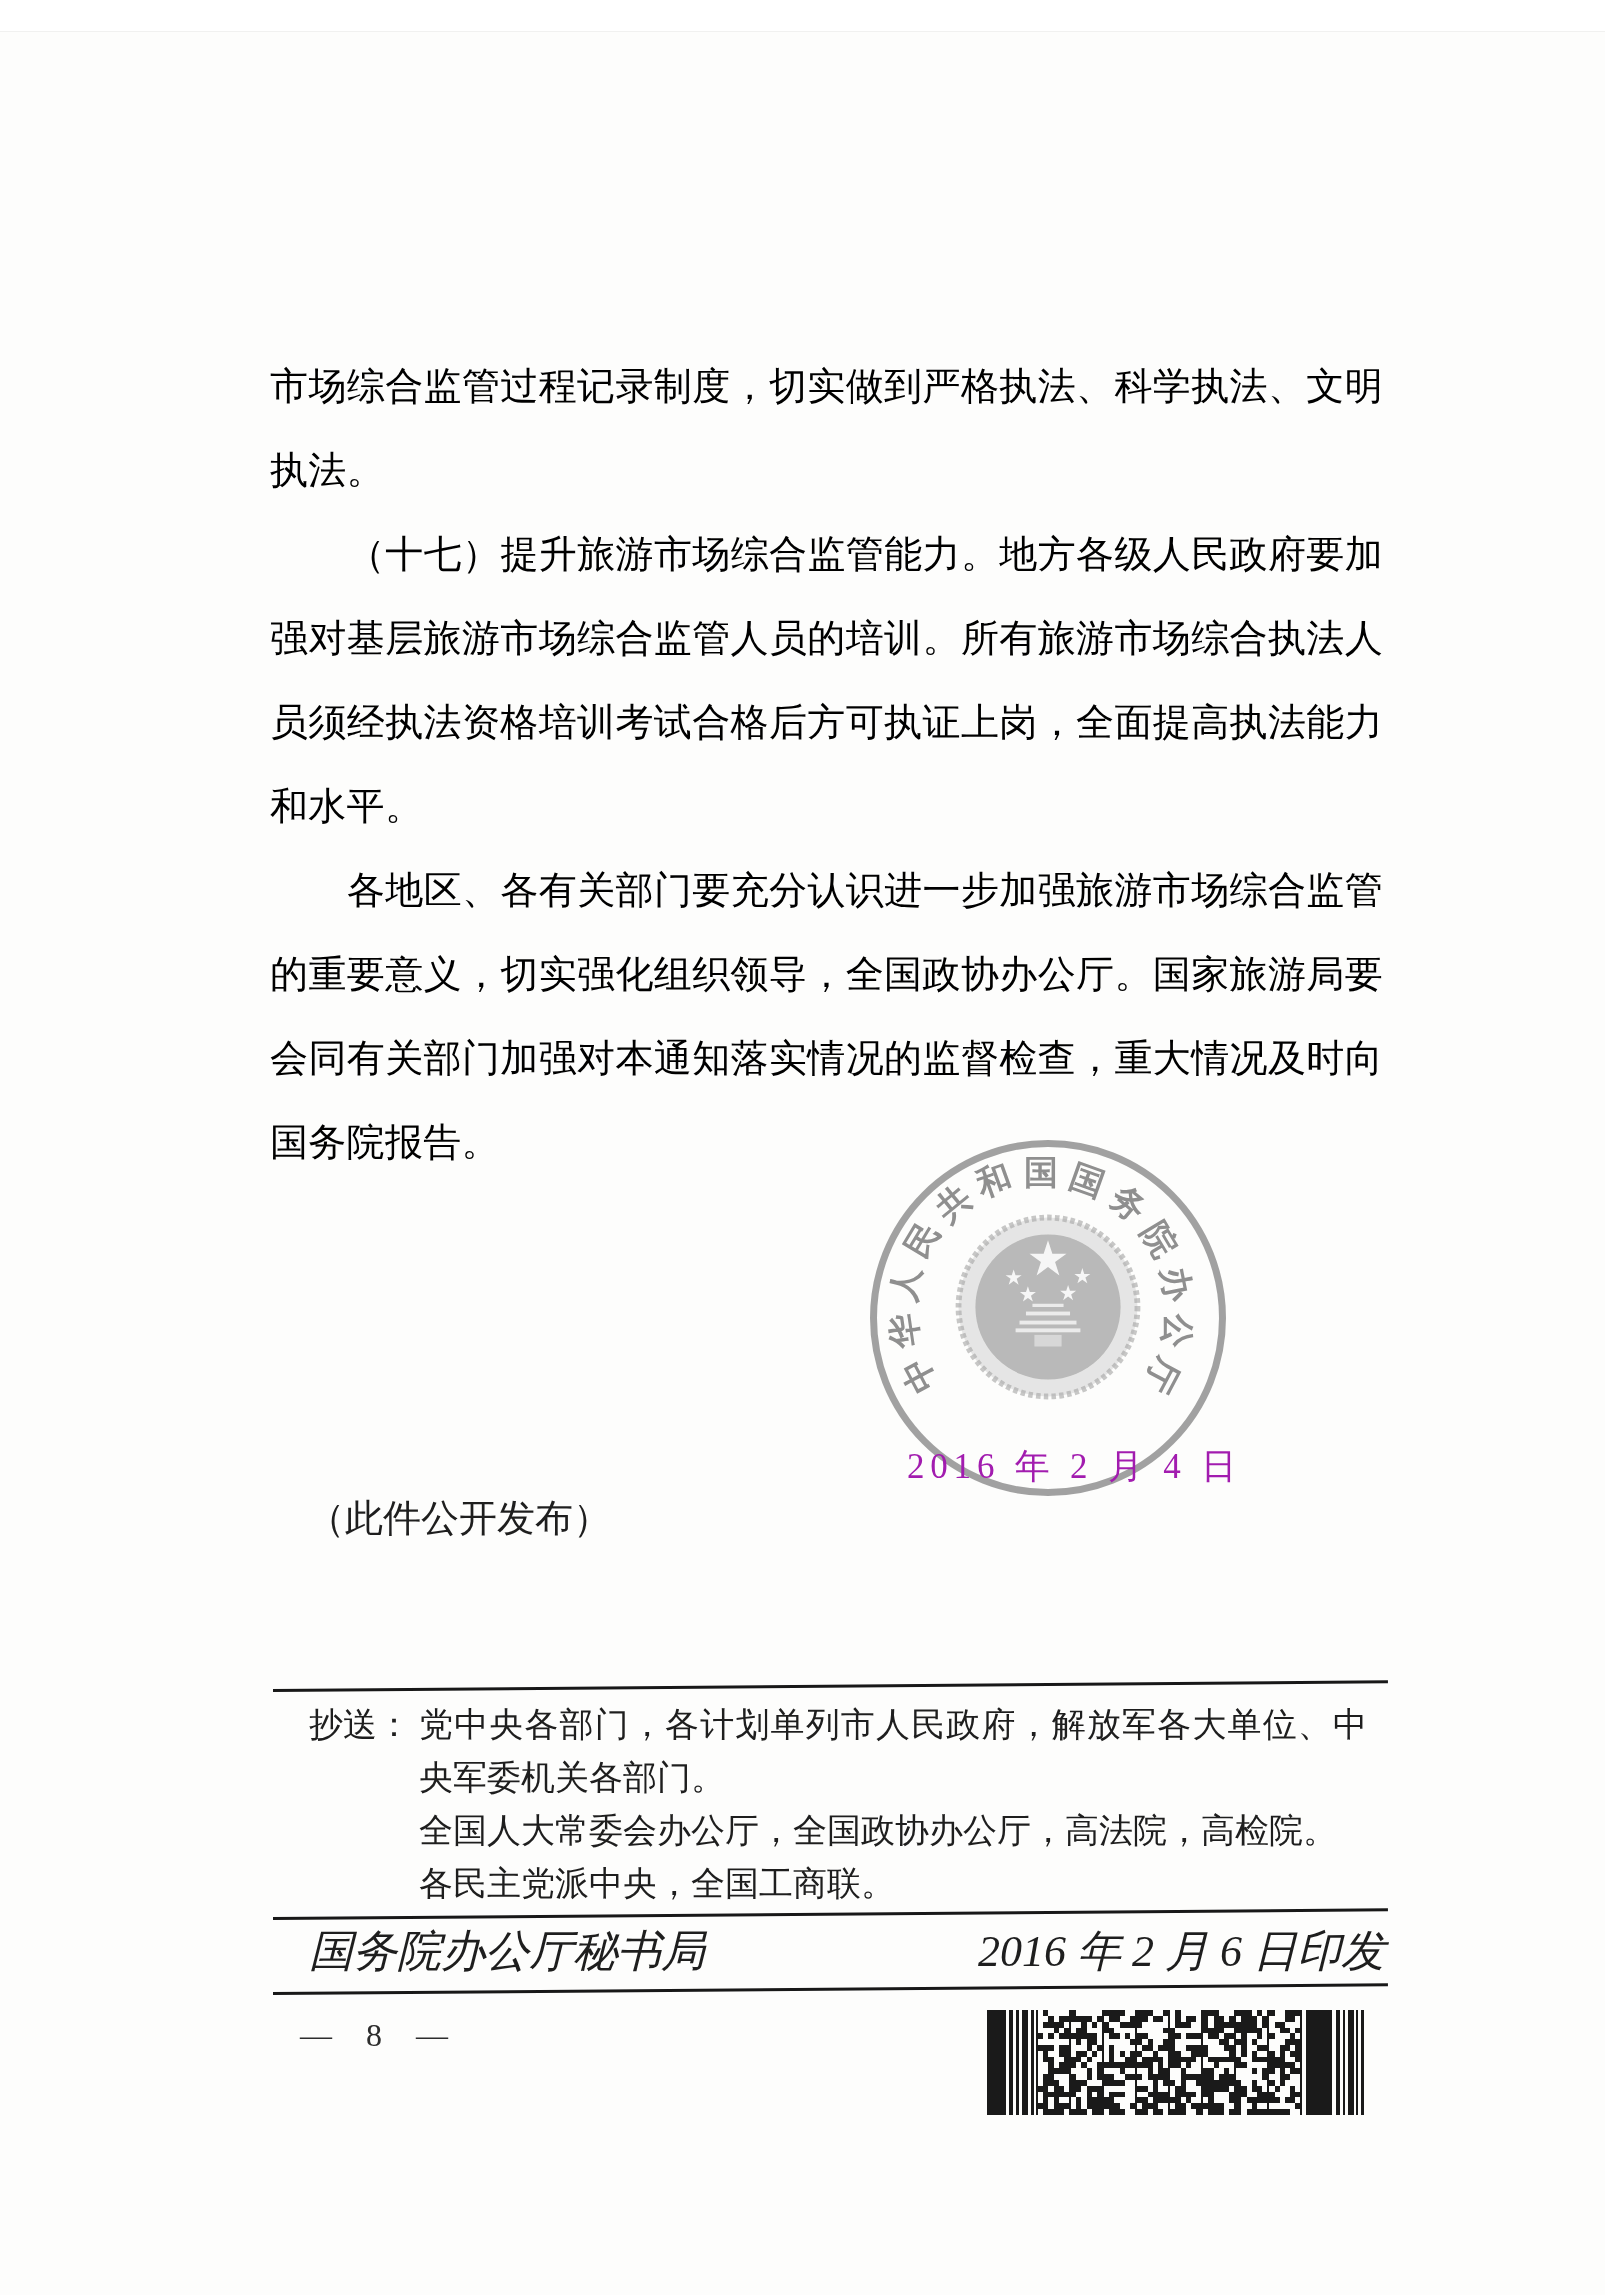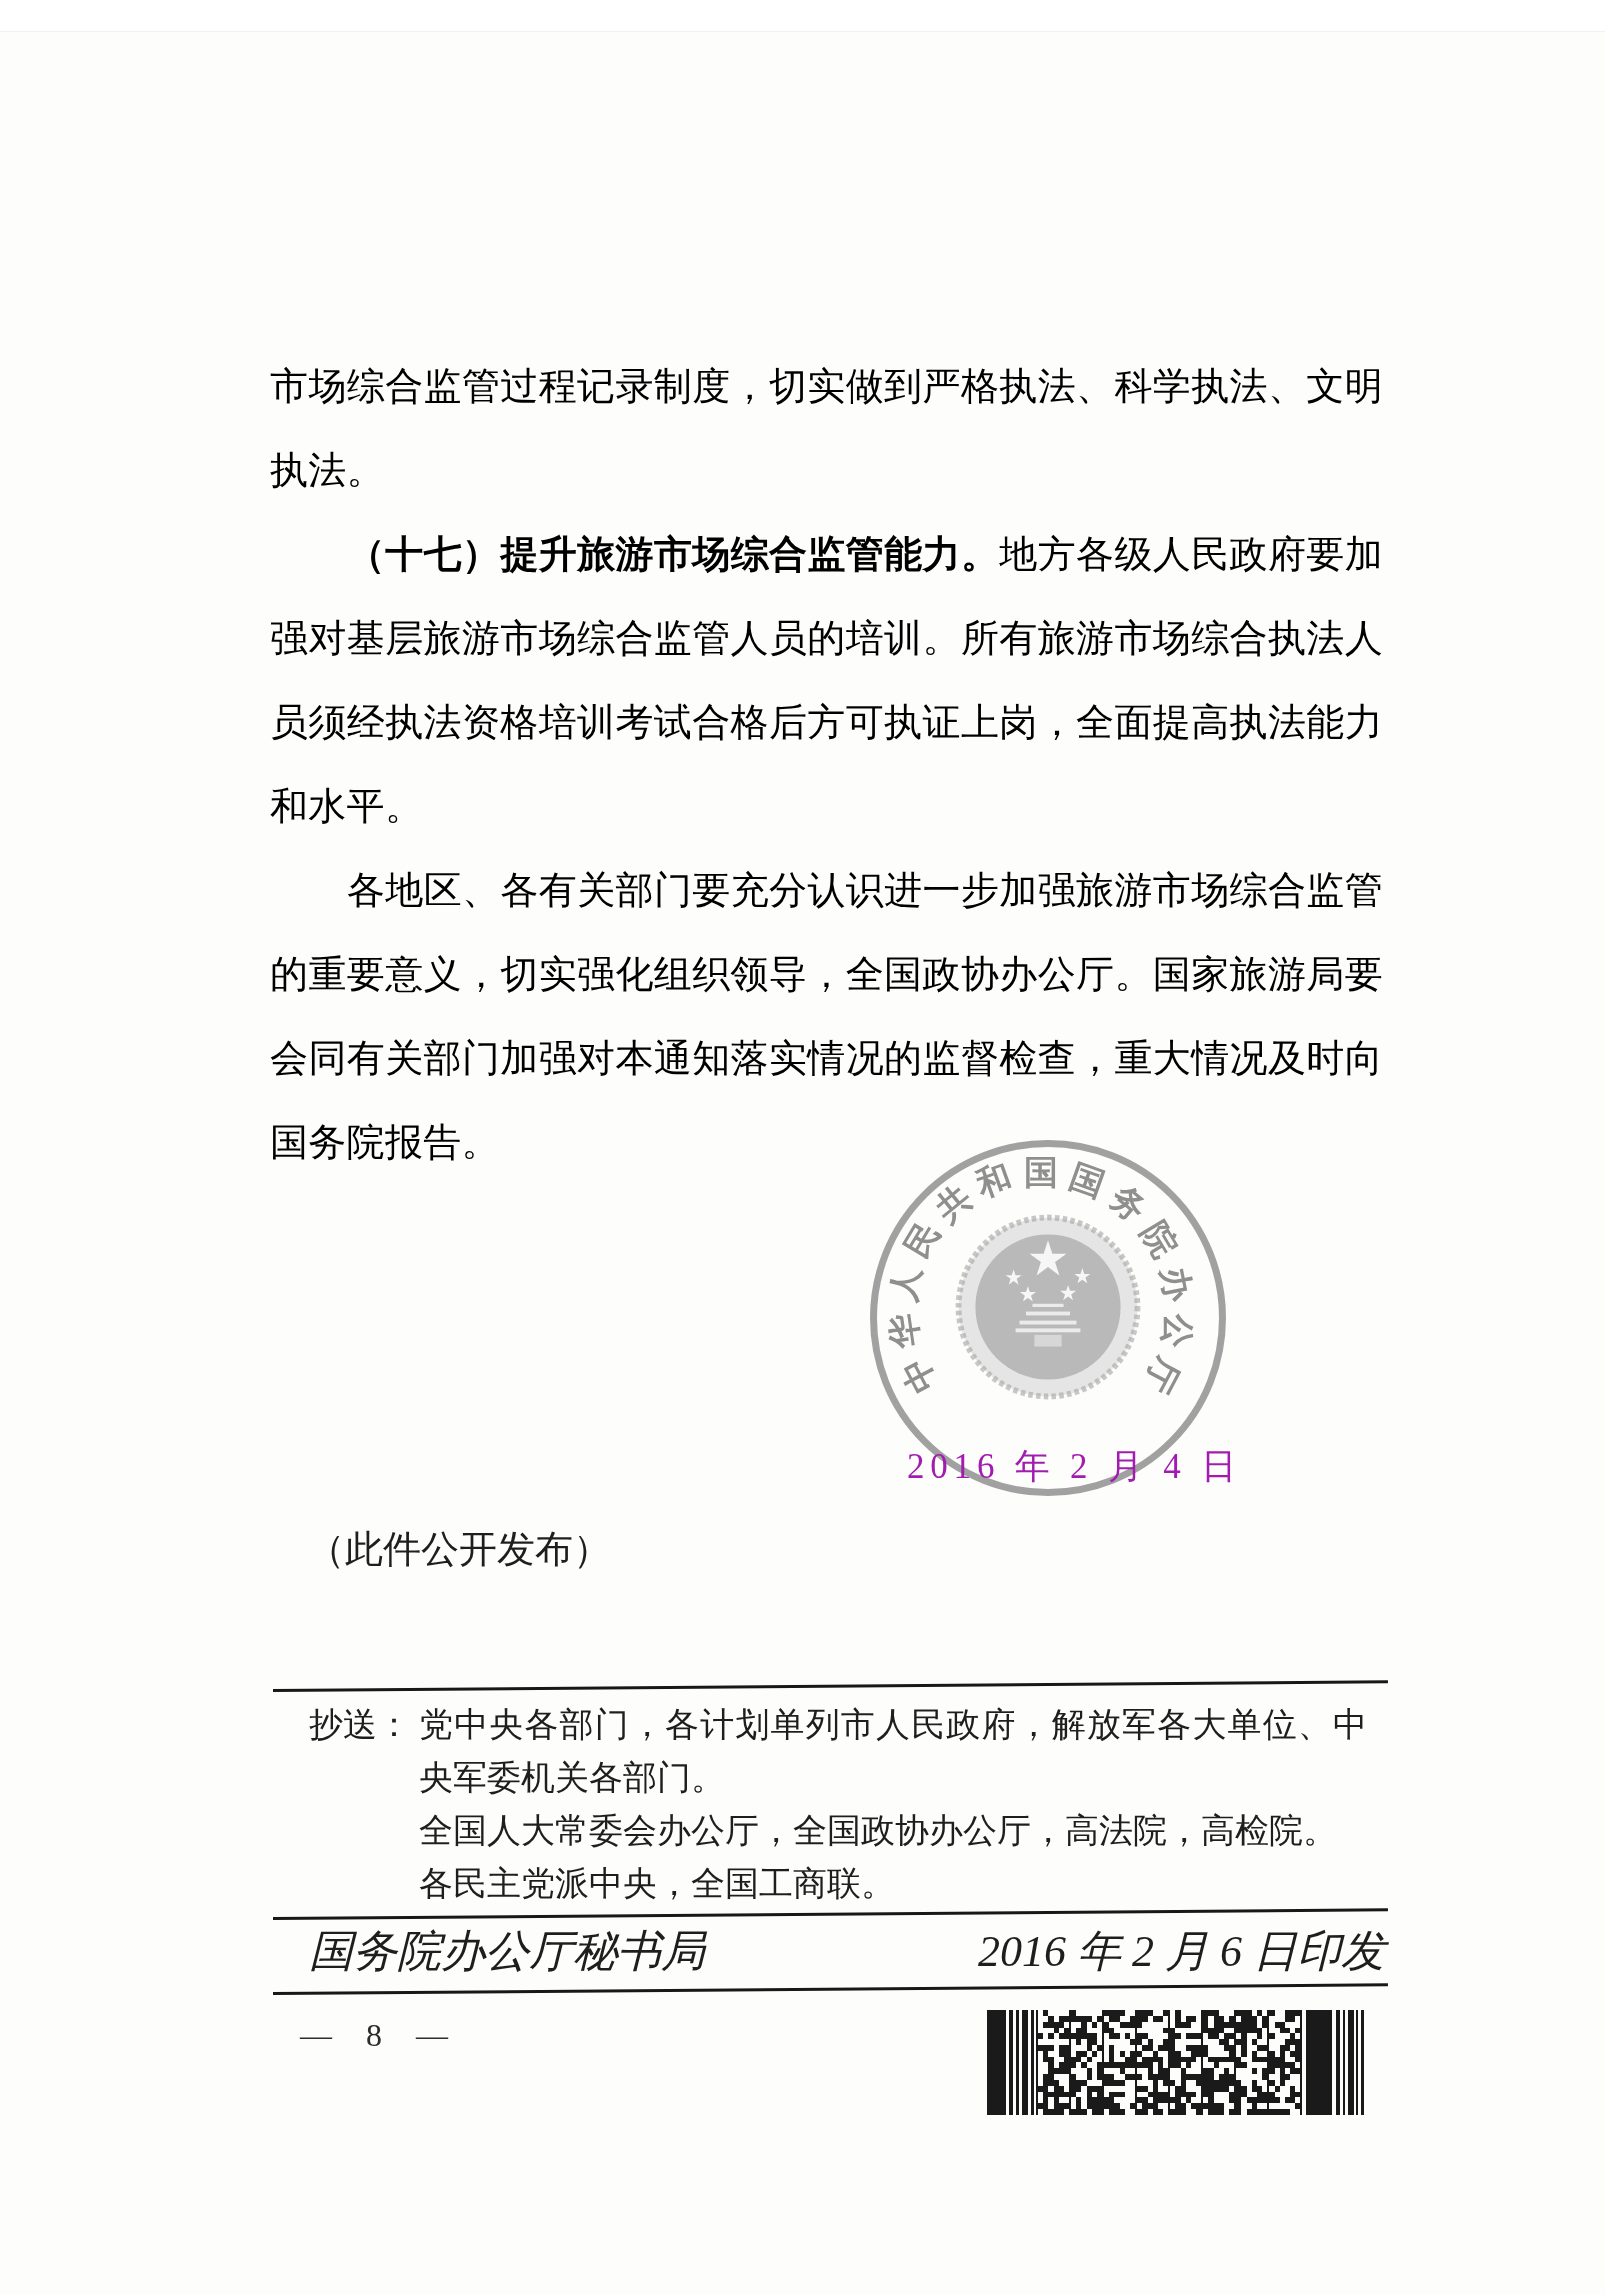--- a/index.html
+++ b/index.html
@@ -11,34 +11,34 @@
   .scan-edge{position:absolute;left:0;top:0;width:100%;height:31px;background:#ffffff;border-bottom:0.6px solid #f1f1f0;}
 
   
   .body-text{
     position:absolute;left:270px;top:344px;width:1113px;
     font-size:38px;line-height:84px;text-align:justify;color:#000000;
     letter-spacing:0.3px;
   }
   .body-text p{margin:0;padding:0;}
   .body-text p.indent{text-indent:77px;}
-  .seg-bold{font-weight:bold;}
+  .seg-bold{font-weight:normal;}
 
   
   .seal{position:absolute;left:870px;top:1140px;width:357px;height:357px;opacity:.93;}
   .seal-ring{position:absolute;left:0;top:0;width:342px;height:342px;border:7.8px solid #8d8d8d;border-radius:50%;opacity:.88;}
   .seal-arc{position:absolute;left:0;top:0;width:357px;height:357px;}
   .seal-char{
     position:absolute;font-size:34px;font-weight:bold;color:#878787;
     font-family:"Liberation Serif","DejaVu Serif",serif;white-space:pre;
   }
   .emblem{position:absolute;left:84px;top:73px;width:188px;height:188px;opacity:.88;}
   .seal-date{position:absolute;left:907px;top:1443px;font-size:35px;letter-spacing:5.8px;color:#a21caf;}
 
-  .release-note{position:absolute;left:307px;top:1524px;font-size:38px;color:#1e1e1e;}
+  .release-note{position:absolute;left:307px;top:1493px;font-size:38px;color:#1e1e1e;}
 
   
   .rule{position:absolute;left:273px;width:1115px;height:2.6px;background:#181818;transform:rotate(-0.45deg);transform-origin:left center;}
   .rule-1{top:1689px;}
   .rule-2{top:1917px;}
   .rule-3{top:1992px;}
 
   
   .cc{position:absolute;left:309px;top:1698px;width:1078px;display:flex;font-size:34px;line-height:53px;color:#1e1e1e;}
   .cc-label{flex:0 0 110px;}

